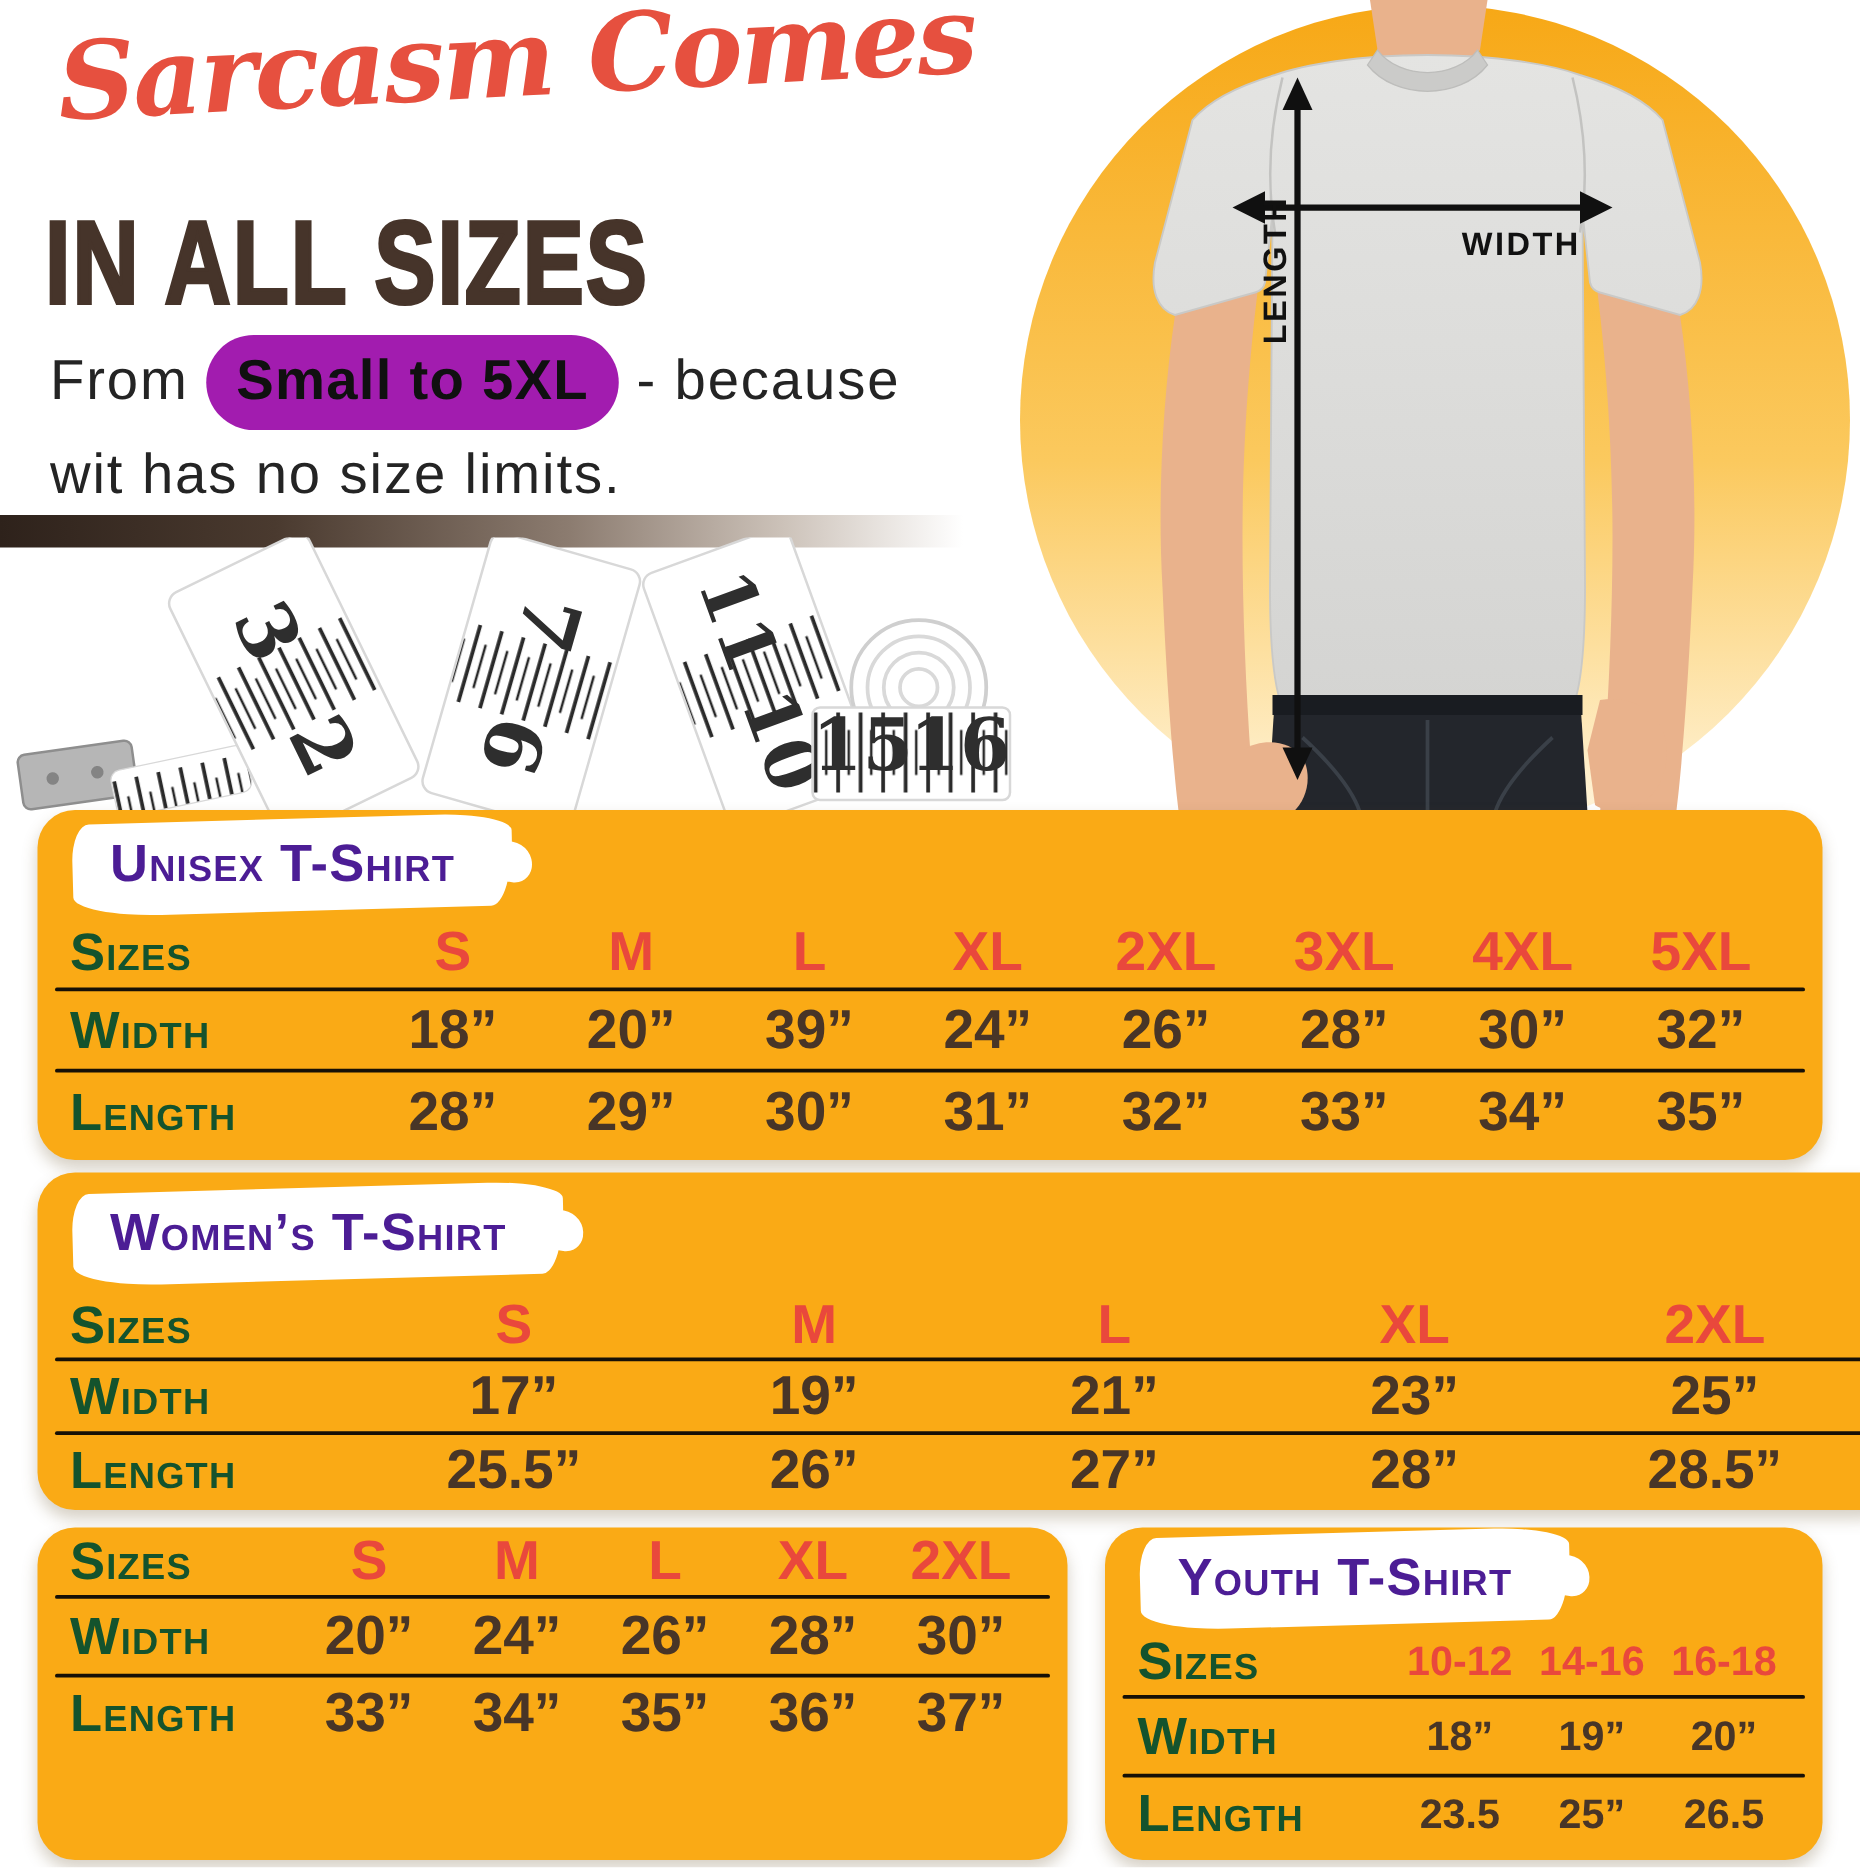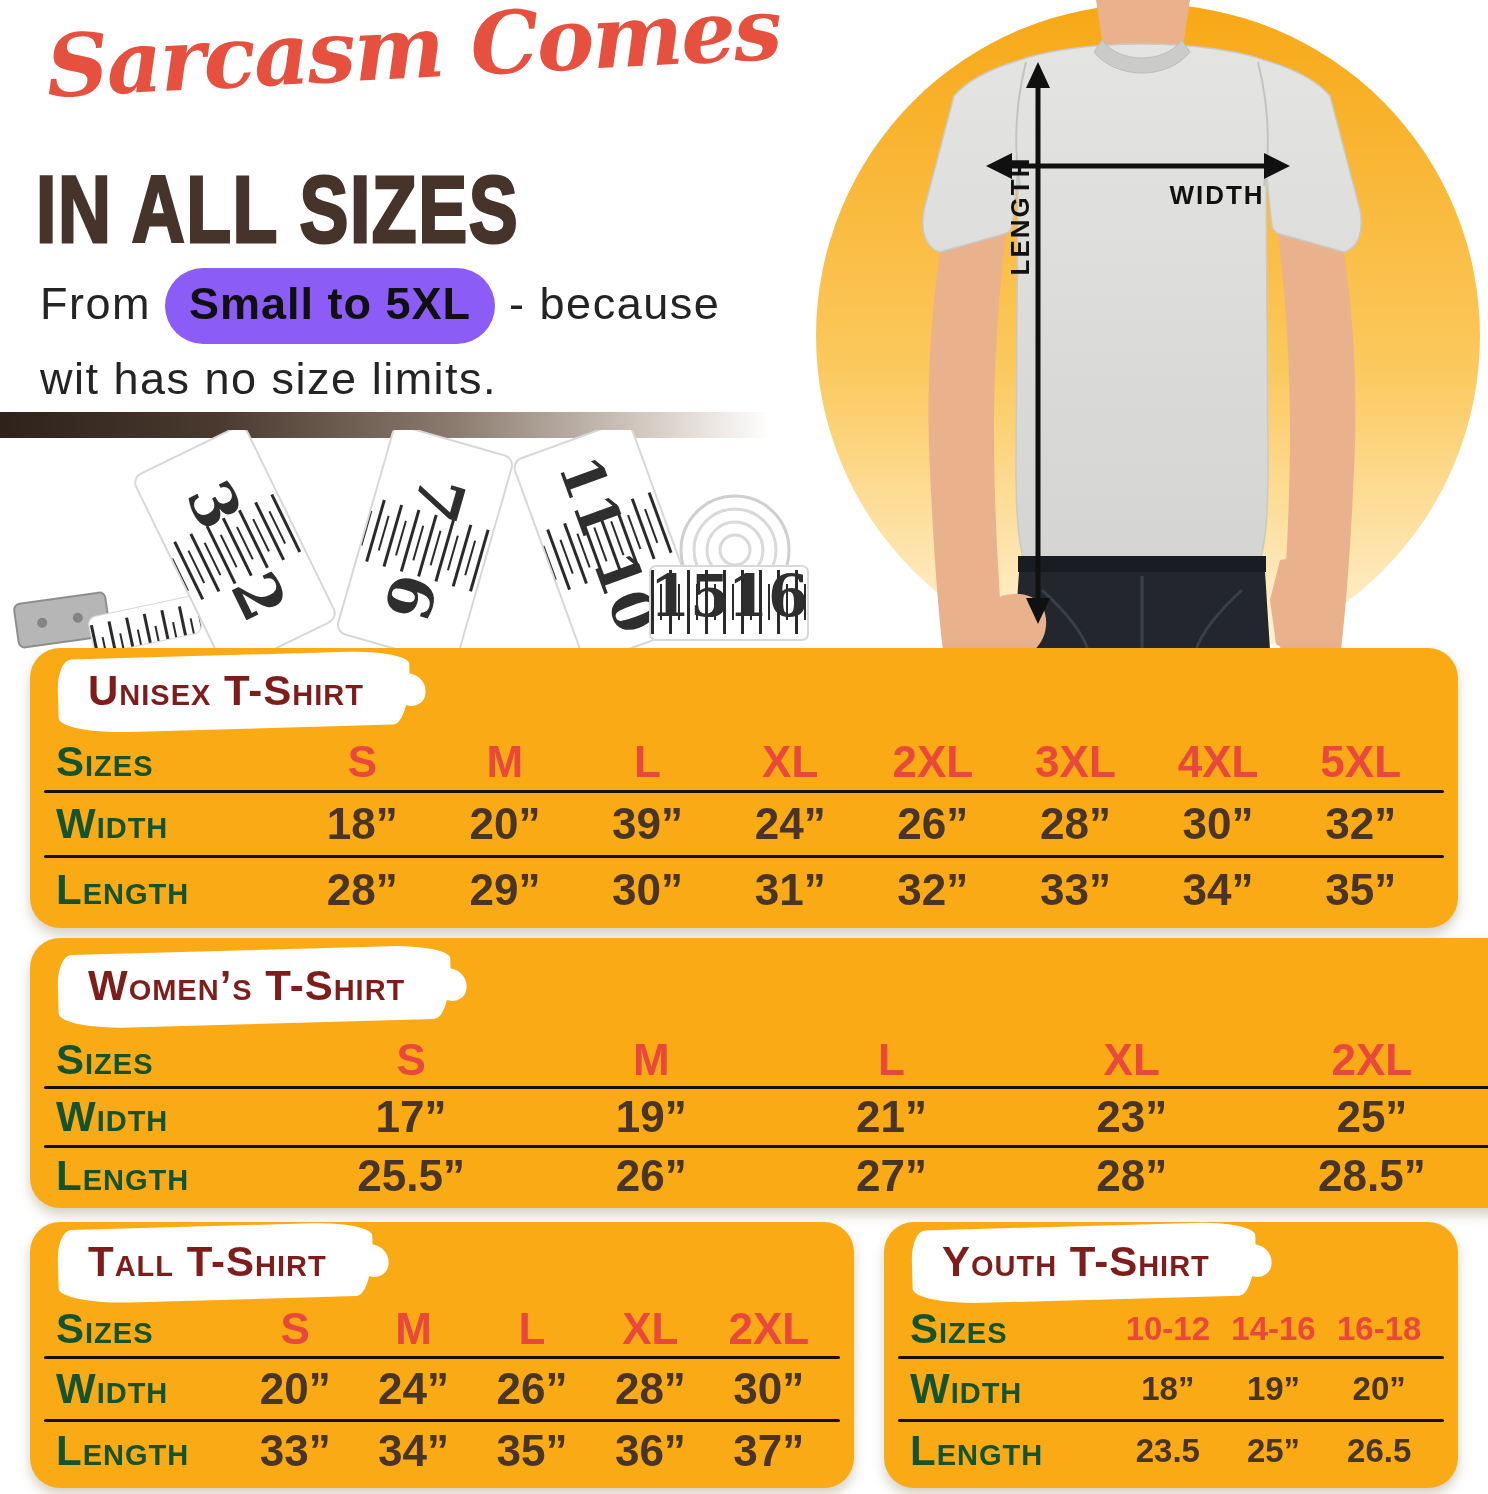--- a/index.html
+++ b/index.html
@@ -9,37 +9,37 @@
   
   .script-title{position:absolute;left:44px;top:22px;width:620px;
     font-family:"DejaVu Serif",serif;font-style:italic;font-weight:700;
     font-size:86px;line-height:1.05;color:#E6503F;transform:rotate(-3deg);
     transform-origin:left top;letter-spacing:-2px;white-space:nowrap;}
   .main-title{position:absolute;left:36px;top:156px;
     font-size:94px;font-weight:700;color:#46342A;-webkit-text-stroke:3px #46342A;
     letter-spacing:2px;transform:scaleX(0.78);transform-origin:left top;white-space:nowrap;}
   .subtitle{position:absolute;left:40px;top:268px;font-size:45px;color:#242424;
     letter-spacing:1.5px;line-height:70px;white-space:nowrap;}
-  .pill{display:inline-block;background:#8b5cf6;border-radius:50px;
+  .pill{display:inline-block;background:#a21caf;border-radius:50px;
     padding:1px 24px 5px 24px;font-weight:700;color:#101010;letter-spacing:1px;}
 
   
   .brown-bar{position:absolute;left:0;top:412px;width:786px;height:26px;
     background:linear-gradient(90deg,#2E221B 0%,#4A3A2F 28%,#8C7C70 58%,#CDC3BA 80%,#ffffff 98%);}
 
   
   .tape-svg{position:absolute;left:0;top:430px;width:810px;height:225px;}
   .model-svg{position:absolute;left:780px;top:0;width:708px;height:650px;}
 
   
   .card{position:absolute;background:#FAAA15;border-radius:30px;
     box-shadow:0 7px 12px rgba(110,90,50,.28);}
   .card-title-row{display:flex;align-items:center;padding-left:58px;}
   .card-title{position:relative;display:inline-block;font-variant:small-caps;
-    font-weight:700;font-size:42px;color:#7f1d1d;letter-spacing:1px;white-space:nowrap;z-index:1;}
+    font-weight:700;font-size:42px;color:#4c1d95;letter-spacing:1px;white-space:nowrap;z-index:1;}
   .card-title::before{content:"";position:absolute;z-index:-1;
     left:-30px;right:-46px;top:-12px;bottom:-14px;background:#fff;
     border-radius:14px 60px 18px 70px / 30px 14px 55px 16px;transform:rotate(-1.6deg);}
   .card-title::after{content:"";position:absolute;z-index:-2;right:-62px;top:12%;
     width:40px;height:66%;background:#fff;border-radius:20px 40px 30px 20px;transform:rotate(9deg);}
   .trow{display:grid;align-items:center;padding:0 26px;}
   .unisex .trow{grid-template-columns:235px repeat(8,1fr);}
   .women  .trow{grid-template-columns:235px repeat(5,1fr);}
   .tall   .trow{grid-template-columns:180px repeat(5,1fr);}
   .youth  .trow{grid-template-columns:205px repeat(3,1fr);}
@@ -249,23 +249,20 @@
       <div class="tlabel">Length</div>
       <div class="tcell">25.5”</div>
       <div class="tcell">26”</div>
       <div class="tcell">27”</div>
       <div class="tcell">28”</div>
       <div class="tcell">28.5”</div>
     </div>
   </div>
 
   <div class="card tall" style="left:30px;top:1222px;width:824px;height:266px;">
-    <div class="card-title-row">
-      <span class="card-title">Tall T-Shirt</span>
-    </div>
     <div class="trow header">
       <div class="tlabel">Sizes</div>
       <div class="tcell size">S</div>
       <div class="tcell size">M</div>
       <div class="tcell size">L</div>
       <div class="tcell size">XL</div>
       <div class="tcell size">2XL</div>
     </div>
     <div class="divider"></div>
     <div class="trow r1">

